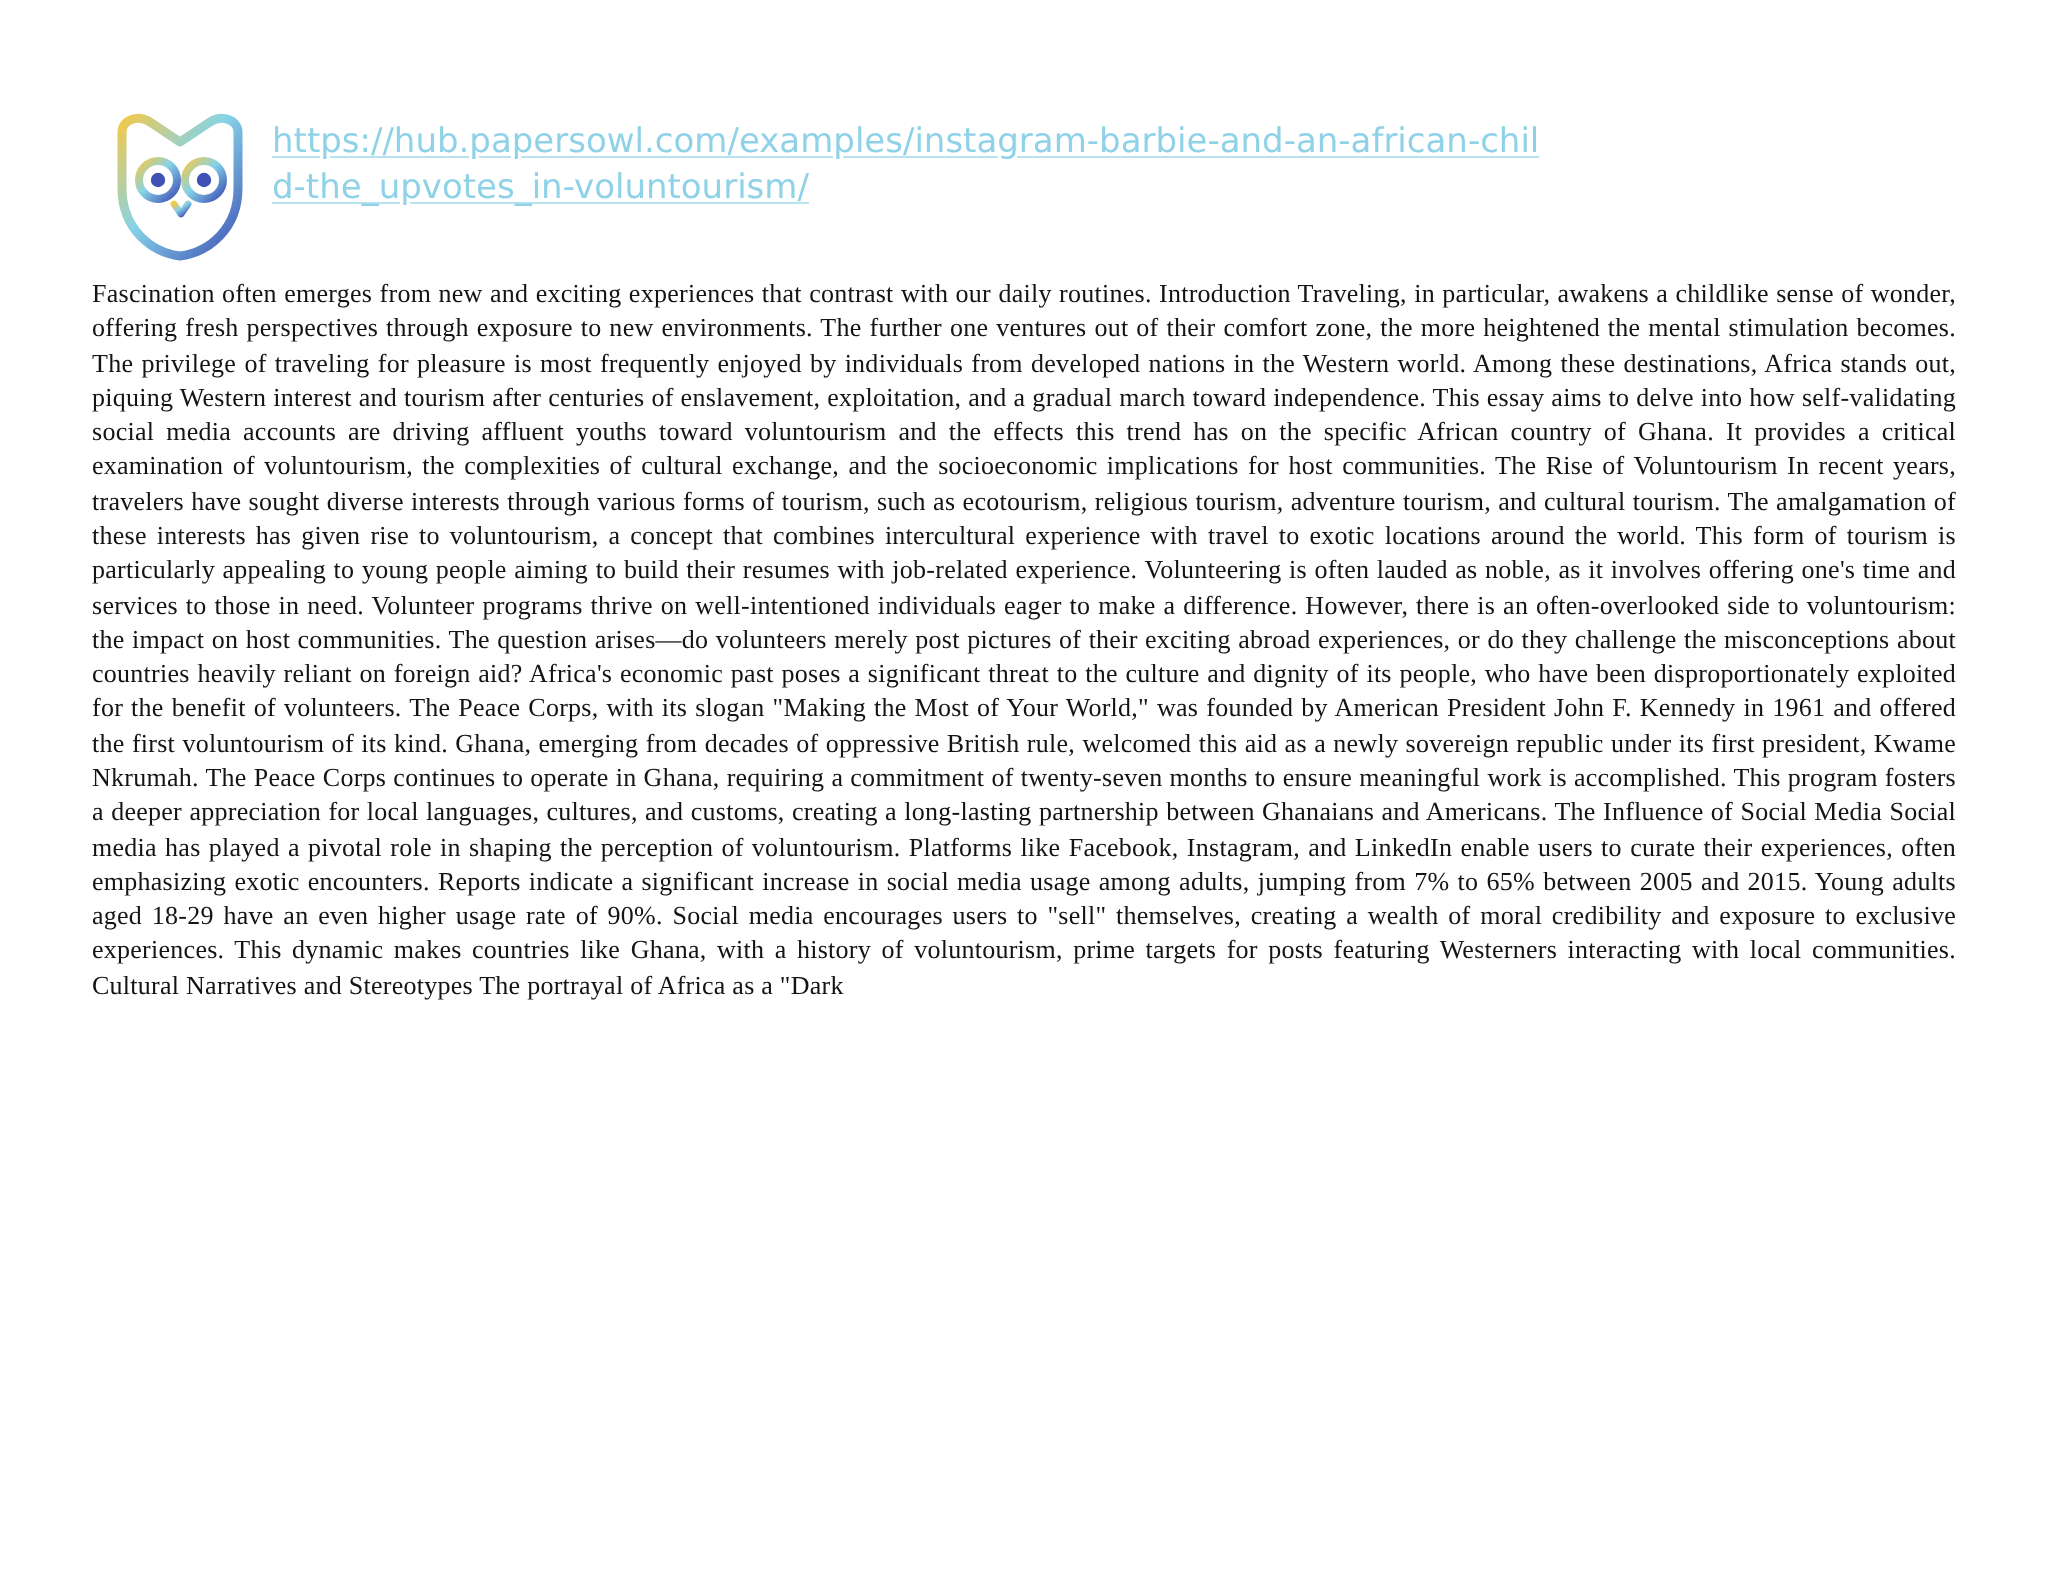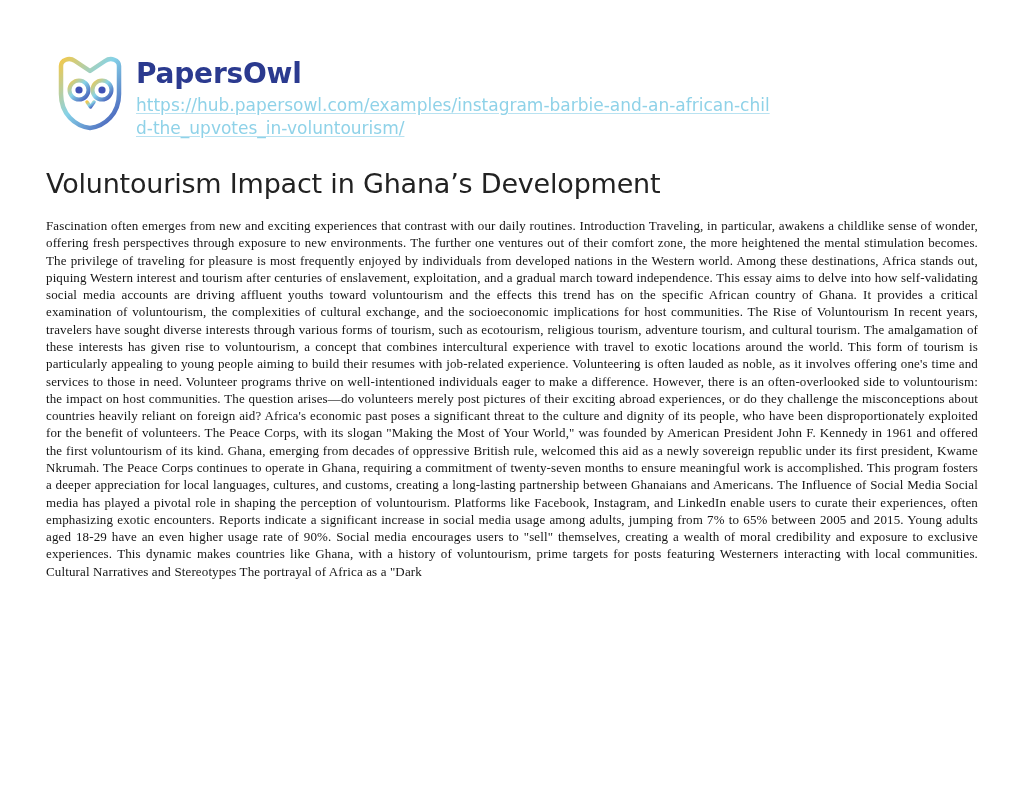--- a/index.html
+++ b/index.html
@@ -104,25 +104,23 @@
         <path d="M12 14 C12 8, 20 5, 26 9 L41 19 L56 9 C62 5, 70 8, 70 14 L70 42 C70 62, 56 74, 41 76 C26 74, 12 62, 12 42 Z" fill="none" stroke="url(#og)" stroke-width="4.5" stroke-linejoin="round"></path>
         <circle cx="30" cy="38" r="9.5" fill="none" stroke="url(#og)" stroke-width="4"></circle>
         <circle cx="53" cy="38" r="9.5" fill="none" stroke="url(#og)" stroke-width="4"></circle>
         <circle cx="30" cy="38" r="3.6" fill="#3f51b5"></circle>
         <circle cx="53" cy="38" r="3.6" fill="#3f51b5"></circle>
         <path d="M38 50 L41.5 55 L45 50" fill="none" stroke="url(#og)" stroke-width="3.4" stroke-linecap="round" stroke-linejoin="round"></path>
       </svg>
     </div>
 
     <div class="brand-block">
-      <div class="brand-name">PapersOwl</div>
       <div class="brand-url">https://hub.papersowl.com/examples/instagram-barbie-and-an-african-child-the_upvotes_in-voluntourism/</div>
     </div>
 
   </div>
 
-  <h1 class="doc-title">Voluntourism Impact in Ghana’s Development</h1>
 
   <div class="body-text">
     <p>Fascination often emerges from new and exciting experiences that contrast with our daily routines. Introduction Traveling, in particular, awakens a childlike sense of wonder, offering fresh perspectives through exposure to new environments. The further one ventures out of their comfort zone, the more heightened the mental stimulation becomes. The privilege of traveling for pleasure is most frequently enjoyed by individuals from developed nations in the Western world. Among these destinations, Africa stands out, piquing Western interest and tourism after centuries of enslavement, exploitation, and a gradual march toward independence. This essay aims to delve into how self-validating social media accounts are driving affluent youths toward voluntourism and the effects this trend has on the specific African country of Ghana. It provides a critical examination of voluntourism, the complexities of cultural exchange, and the socioeconomic implications for host communities. The Rise of Voluntourism In recent years, travelers have sought diverse interests through various forms of tourism, such as ecotourism, religious tourism, adventure tourism, and cultural tourism. The amalgamation of these interests has given rise to voluntourism, a concept that combines intercultural experience with travel to exotic locations around the world. This form of tourism is particularly appealing to young people aiming to build their resumes with job-related experience. Volunteering is often lauded as noble, as it involves offering one's time and services to those in need. Volunteer programs thrive on well-intentioned individuals eager to make a difference. However, there is an often-overlooked side to voluntourism: the impact on host communities. The question arises—do volunteers merely post pictures of their exciting abroad experiences, or do they challenge the misconceptions about countries heavily reliant on foreign aid? Africa's economic past poses a significant threat to the culture and dignity of its people, who have been disproportionately exploited for the benefit of volunteers. The Peace Corps, with its slogan "Making the Most of Your World," was founded by American President John F. Kennedy in 1961 and offered the first voluntourism of its kind. Ghana, emerging from decades of oppressive British rule, welcomed this aid as a newly sovereign republic under its first president, Kwame Nkrumah. The Peace Corps continues to operate in Ghana, requiring a commitment of twenty-seven months to ensure meaningful work is accomplished. This program fosters a deeper appreciation for local languages, cultures, and customs, creating a long-lasting partnership between Ghanaians and Americans. The Influence of Social Media Social media has played a pivotal role in shaping the perception of voluntourism. Platforms like Facebook, Instagram, and LinkedIn enable users to curate their experiences, often emphasizing exotic encounters. Reports indicate a significant increase in social media usage among adults, jumping from 7% to 65% between 2005 and 2015. Young adults aged 18-29 have an even higher usage rate of 90%. Social media encourages users to "sell" themselves, creating a wealth of moral credibility and exposure to exclusive experiences. This dynamic makes countries like Ghana, with a history of voluntourism, prime targets for posts featuring Westerners interacting with local communities. Cultural Narratives and Stereotypes The portrayal of Africa as a "Dark</p>
   </div>
 
 </div>
 
 </body></html>

